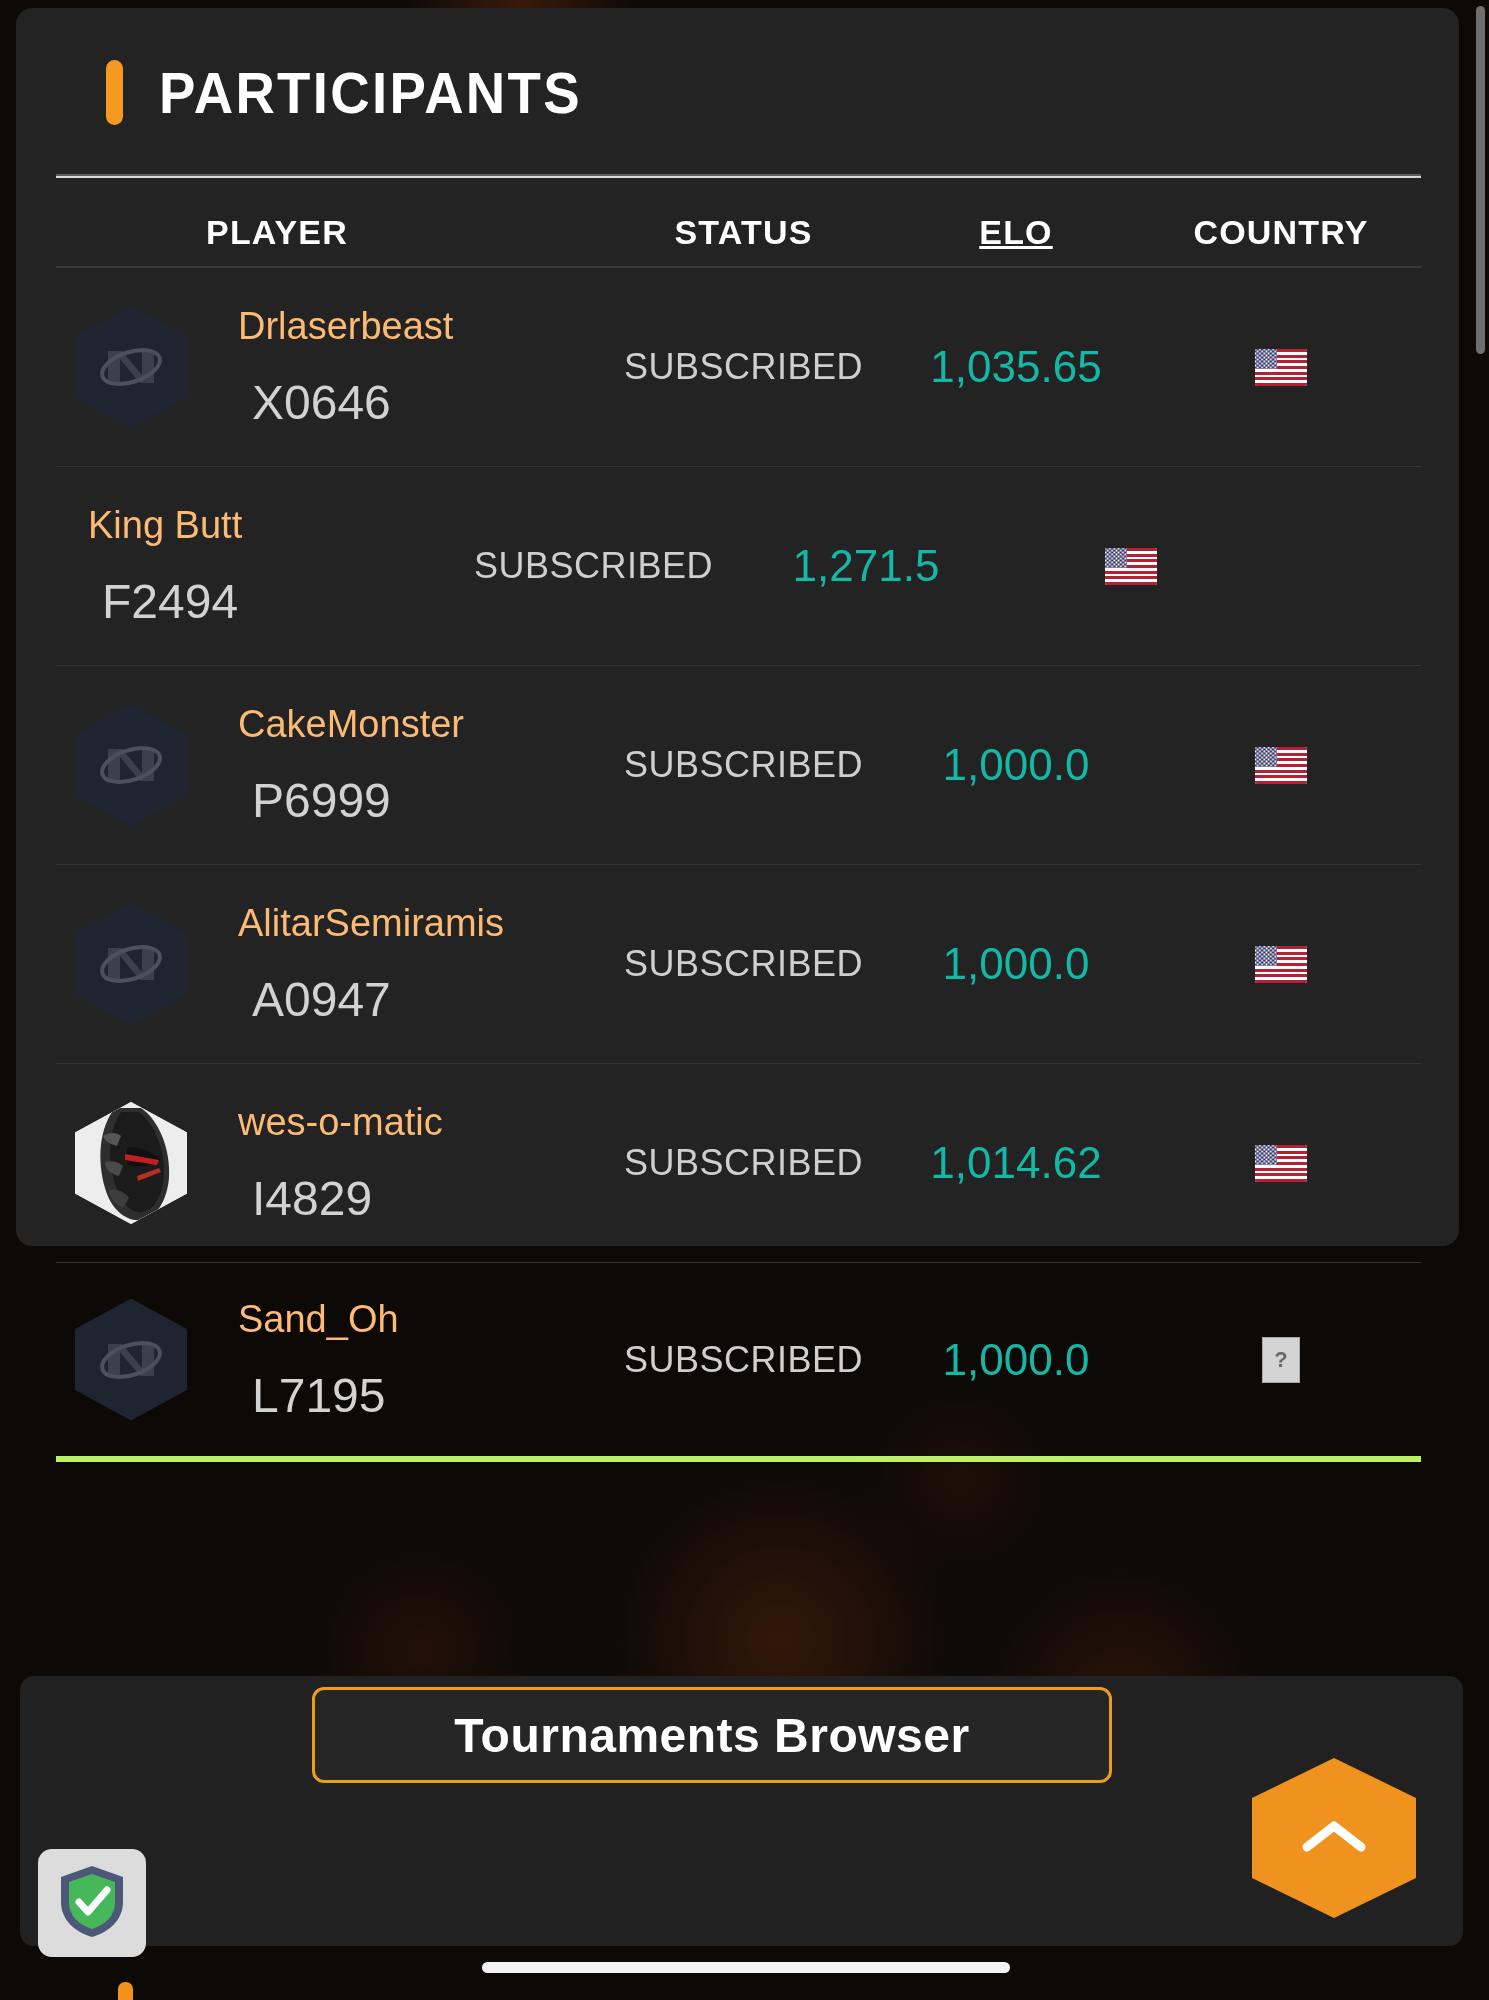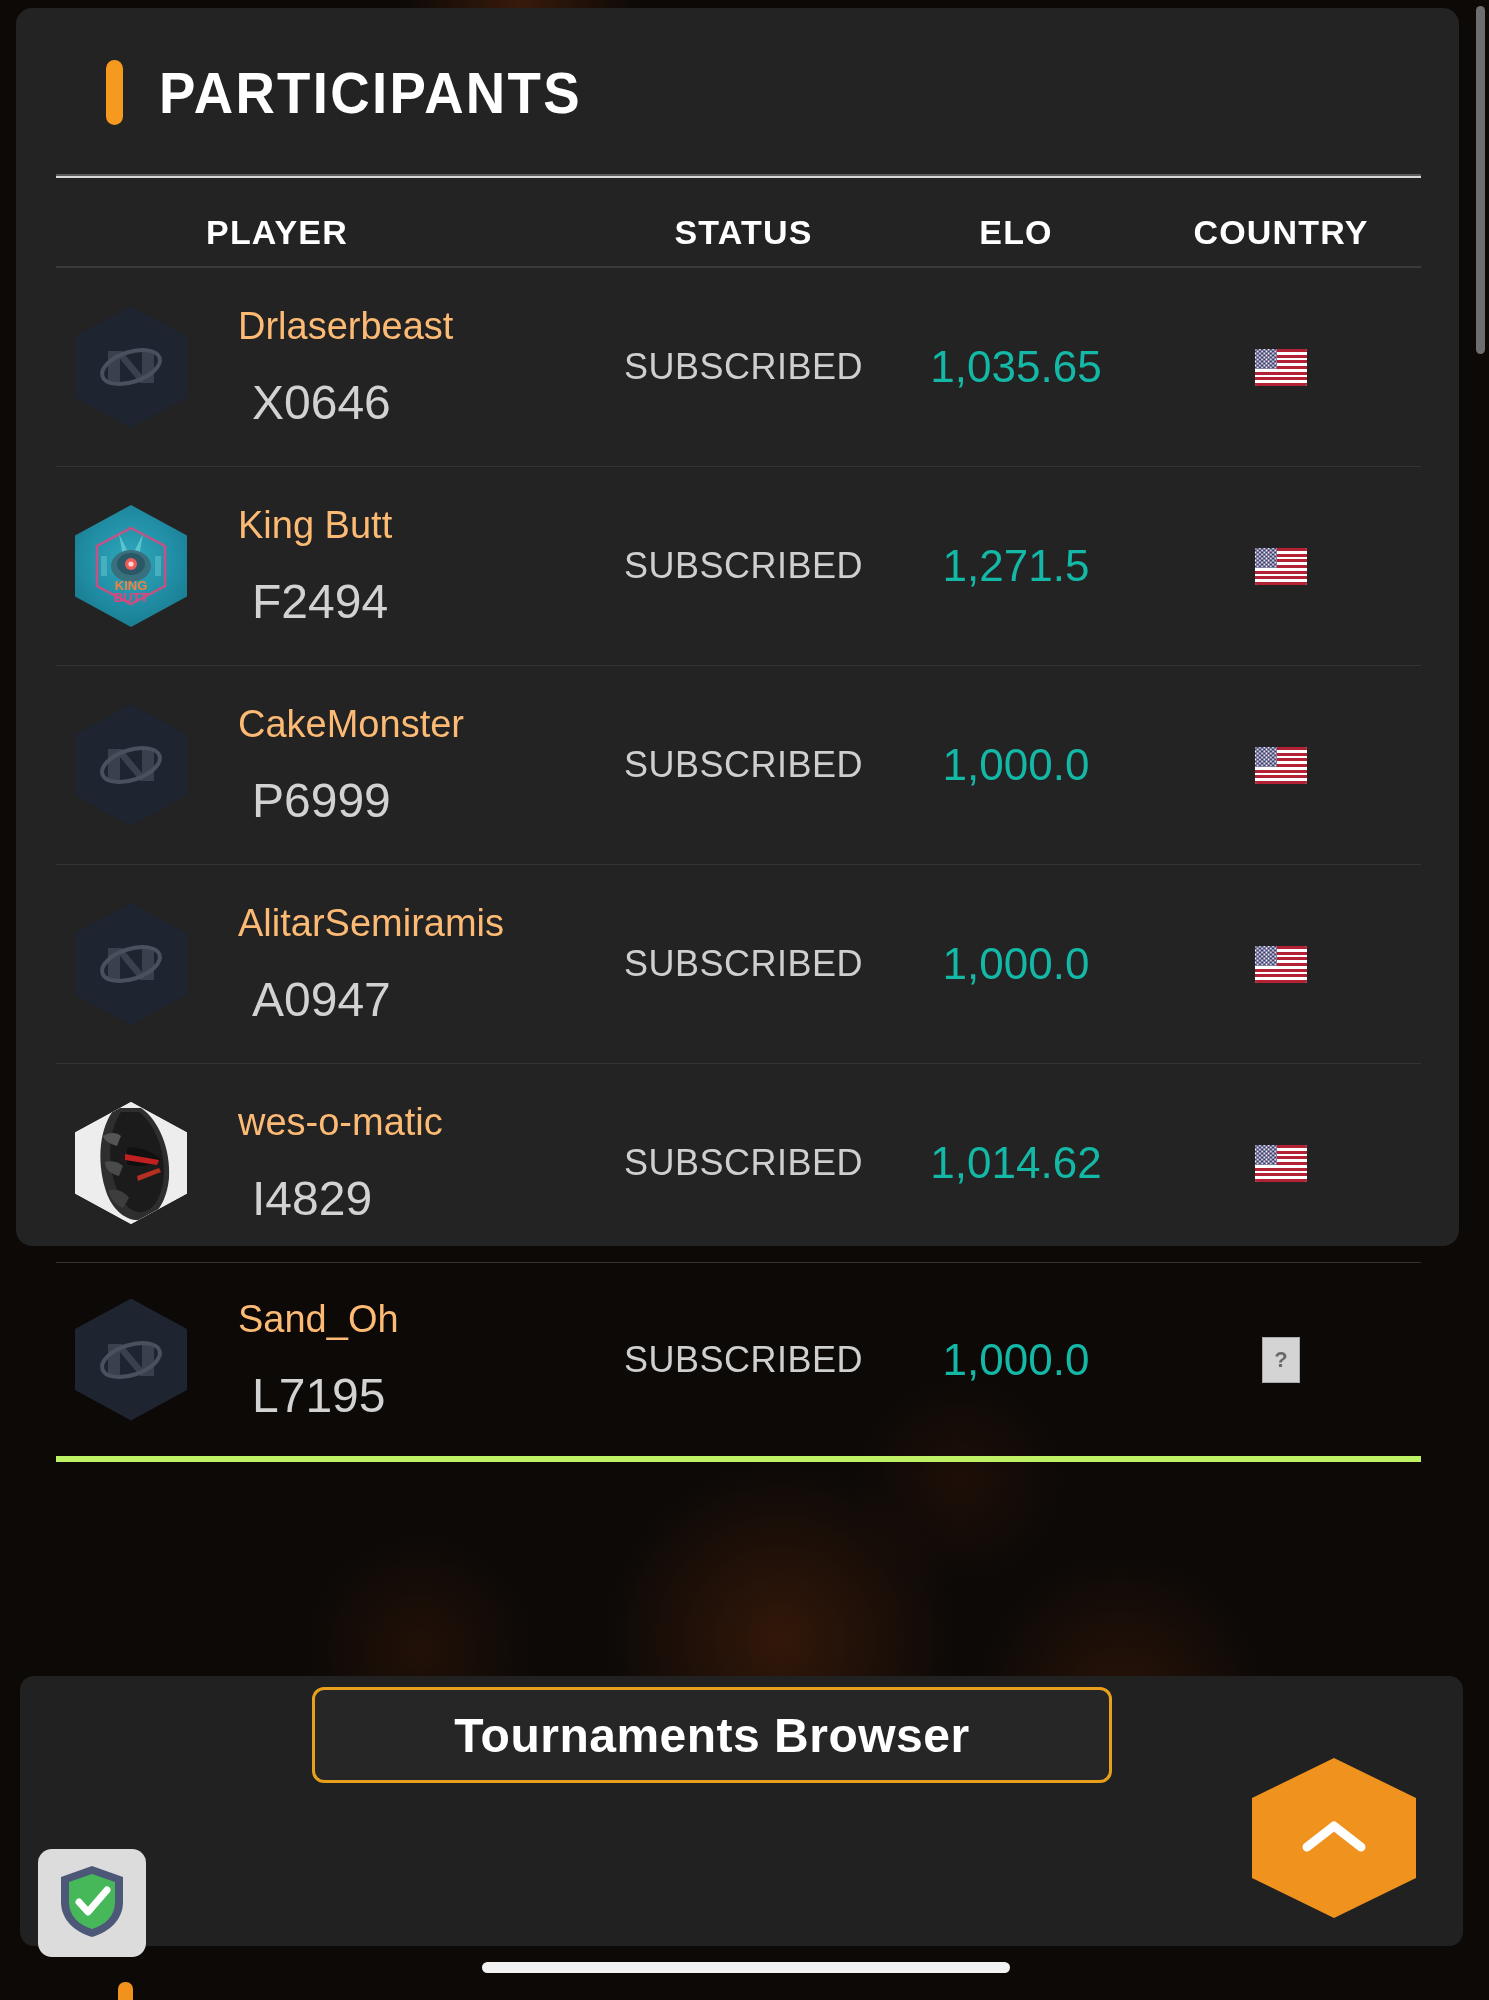--- a/index.html
+++ b/index.html
@@ -93,21 +93,21 @@
 
   .hdr {
     font-size: 34px;
     font-weight: bold;
     color: #ffffff;
     letter-spacing: 1.2px;
     font-family: "Liberation Sans Narrow", "Liberation Sans", sans-serif;
   }
   .hdr.player  { text-align: center; }
   .hdr.status  { text-align: center; }
-  .hdr.elo     { text-align: right; }
+  .hdr.elo     { text-align: right; text-decoration: underline; }
   .hdr.country { display: block; text-align: center; width: 100%; }
 
   .data-row {
     height: 199px;
     border-bottom: 1px solid #343434;
   }
   .data-row.last { border-bottom: 6px solid #bef264; }
 
   .player-cell { padding-left: 32px; }
   .player-name {
@@ -357,40 +357,20 @@
         <div class="c-country">
           <div class="flag-us">
             <div class="stripes"></div>
               <div class="canton"></div>
               <div class="stars"></div>
           </div>
         </div>
       </div>
 
       <div class="row data-row">
-        <div class="c-avatar">
-          <div class="hexav">
-            <div class="hex-shape hex-king">
-              <div class="inner">
-                <svg width="100" height="112" viewBox="0 0 100 112">
-                  <polygon points="50,18 84,36 84,76 50,94 16,76 16,36" fill="none" stroke="#e0467e" stroke-width="2.5" opacity="0.85"></polygon>
-                  <path d="M38 24 L42 46 L50 42 L58 46 L62 24 L54 40 L46 40 Z" fill="#5bc4cf"></path>
-                  <ellipse cx="50" cy="56" rx="20" ry="16" fill="#39707e"></ellipse>
-                  <ellipse cx="50" cy="54" rx="14" ry="11" fill="#2b5866"></ellipse>
-                  <circle cx="50" cy="54" r="6" fill="#ef5a5a"></circle>
-                  <circle cx="50" cy="54" r="2.6" fill="#ffd5d5"></circle>
-                  <rect x="20" y="46" width="6" height="20" fill="#4fb5c4" opacity="0.8"></rect>
-                  <rect x="74" y="46" width="6" height="20" fill="#4fb5c4" opacity="0.8"></rect>
-                  <text x="50" y="80" font-family="Liberation Sans, sans-serif" font-size="13" font-weight="bold" fill="#f4803f" text-anchor="middle">KING</text>
-                  <text x="50" y="92" font-family="Liberation Sans, sans-serif" font-size="13" font-weight="bold" fill="#e0467e" text-anchor="middle">BUTT</text>
-                </svg>
-              </div>
-            </div>
-          </div>
-        </div>
         <div class="c-player player-cell">
           <div class="player-name">King Butt</div>
           <div class="player-tag">F2494</div>
         </div>
         <div class="c-status"><span class="status-text">SUBSCRIBED</span></div>
         <div class="c-elo"><span class="elo-text">1,271.5</span></div>
         <div class="c-country">
           <div class="flag-us">
             <div class="stripes"></div>
               <div class="canton"></div>

